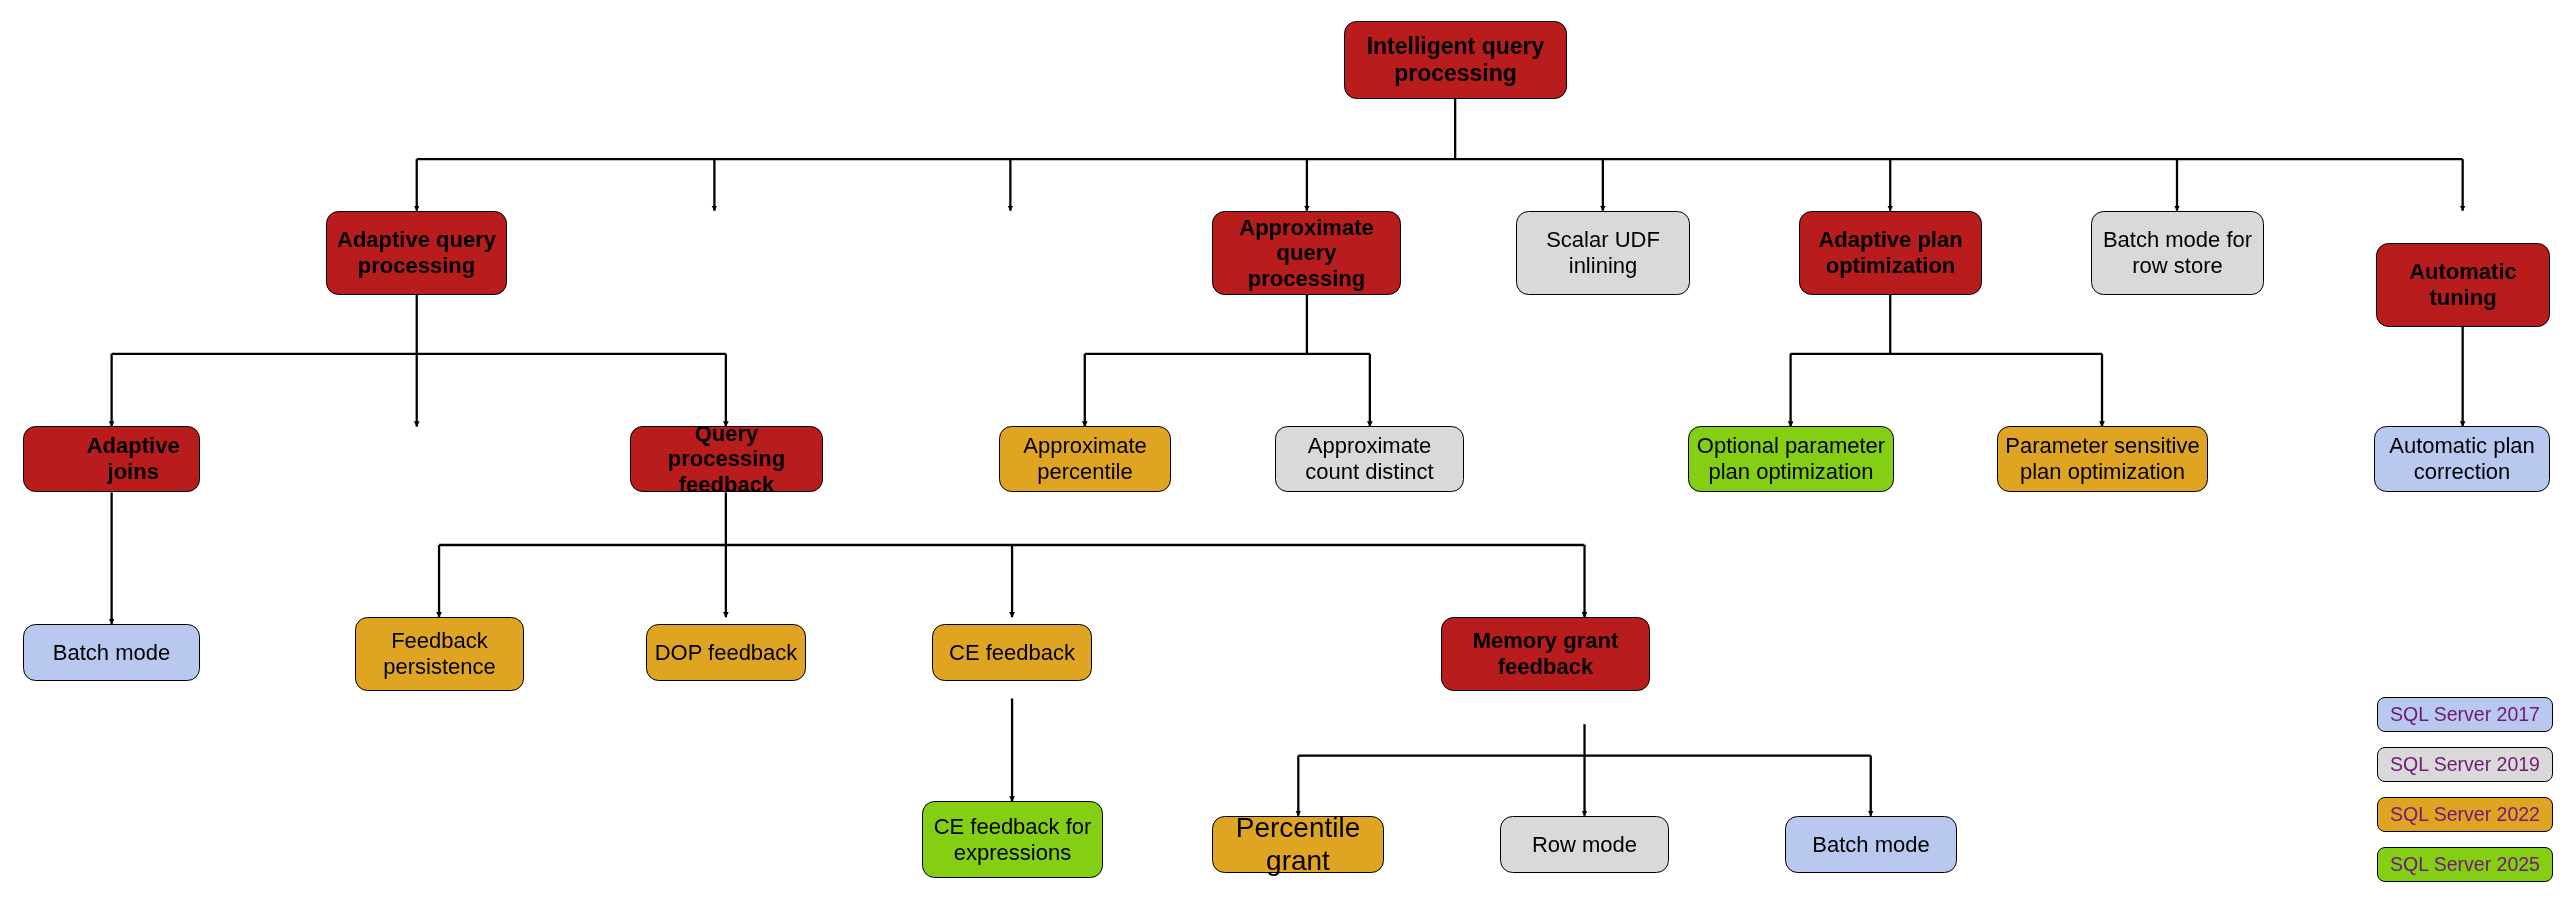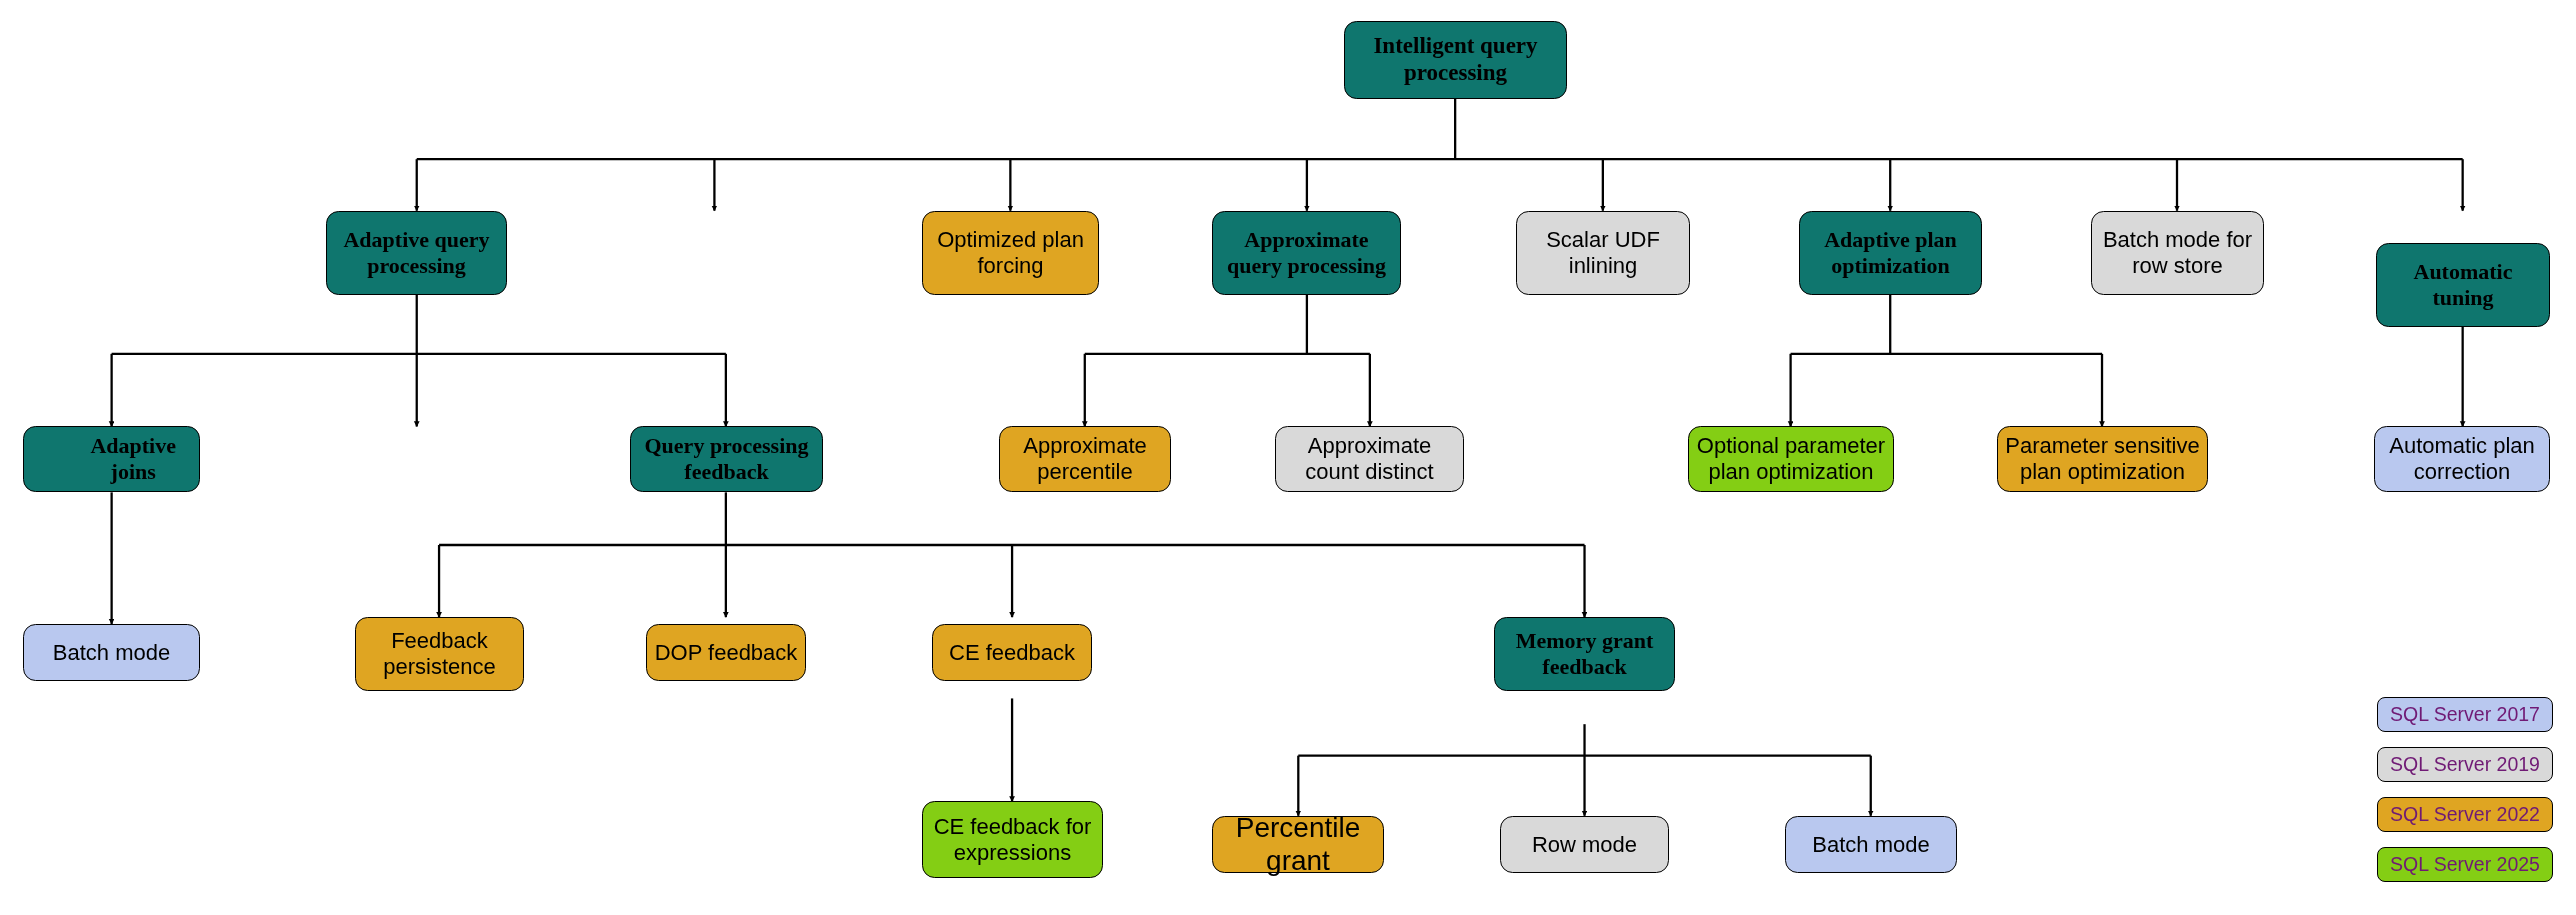--- a/index.html
+++ b/index.html
@@ -28,21 +28,21 @@
     justify-content: center;
     text-align: center;
     border: 1.7px solid #000000;
     border-radius: 12.6px;
     color: #000000;
     line-height: 1.16;
     padding: 2.3px 4.6px;
     white-space: pre-line;
     background: #ffffff;
   }
-  .fill-white  { background: #0f766e; font-family: Liberation Serif, serif; }
+  .fill-white  { background: #b91c1c; }
   .fill-gray   { background: #d9d9d9; }
   .fill-blue   { background: #b9c8ef; }
   .fill-gold   { background: #dfa522; }
   .fill-green  { background: #84ce14; }
   .w-bold { font-weight: bold; }
   .w-norm { font-weight: normal; }
   .legend-box {
     position: absolute;
     display: flex;
     align-items: center;
@@ -117,22 +117,20 @@
     </g>
   </svg>
 
   <div class="node fill-white w-bold" style="left:1344px; top:20.6px; width:223px; height:78px; font-size:23px;">Intelligent query
 processing</div>
 
   <div class="node fill-white w-bold" style="left:326px; top:211px; width:181px; height:84px; font-size:22px;">Adaptive query
 processing</div>
 
 
-  <div class="node fill-gold w-norm" style="left:922px; top:211px; width:177px; height:84px; font-size:22px;">Optimized plan
-forcing</div>
 
   <div class="node fill-white w-bold" style="left:1212px; top:211px; width:189px; height:84px; font-size:22px;">Approximate
 query processing</div>
 
   <div class="node fill-gray w-norm" style="left:1516px; top:211px; width:174px; height:84px; font-size:22px;">Scalar UDF
 inlining</div>
 
   <div class="node fill-white w-bold" style="left:1799px; top:211px; width:183px; height:84px; font-size:22px;">Adaptive plan
 optimization</div>
 
@@ -165,21 +163,21 @@
 
   <div class="node fill-blue w-norm" style="left:23px; top:624px; width:177px; height:57px; font-size:22px;">Batch mode</div>
 
   <div class="node fill-gold w-norm" style="left:355px; top:617px; width:169px; height:74px; font-size:22px;">Feedback
 persistence</div>
 
   <div class="node fill-gold w-norm" style="left:646px; top:624px; width:160px; height:57px; font-size:22px;">DOP feedback</div>
 
   <div class="node fill-gold w-norm" style="left:932px; top:624px; width:160px; height:57px; font-size:22px;">CE feedback</div>
 
-  <div class="node fill-white w-bold" style="left:1494px; top:617px; width:181px; height:74px; font-size:22px;">Memory grant
+  <div class="node fill-white w-bold" style="left:1441px; top:617px; width:209px; height:74px; font-size:22px;">Memory grant
 feedback</div>
 
   <div class="node fill-green w-norm" style="left:922px; top:801px; width:181px; height:77px; font-size:22px;">CE feedback for
 expressions</div>
 
   <div class="node fill-gold w-norm" style="left:1212px; top:816px; width:172px; height:57px; font-size:28px;">Percentile grant</div>
 
   <div class="node fill-gray w-norm" style="left:1500px; top:816px; width:169px; height:57px; font-size:22px;">Row mode</div>
 
   <div class="node fill-blue w-norm" style="left:1785px; top:816px; width:172px; height:57px; font-size:22px;">Batch mode</div>

